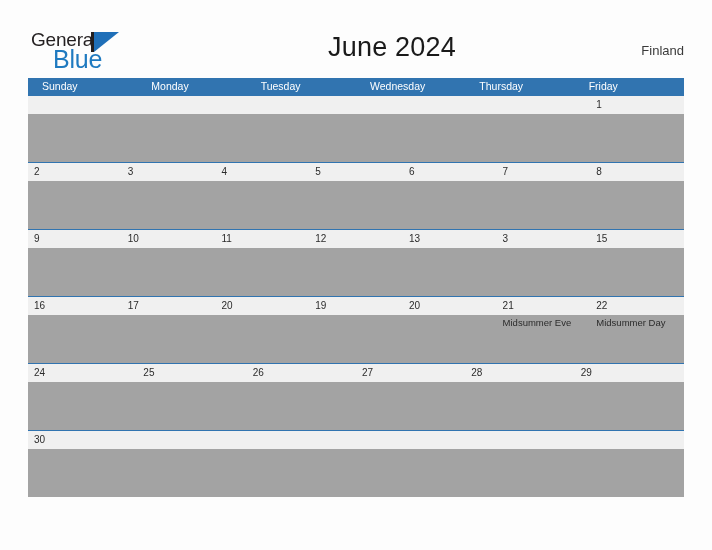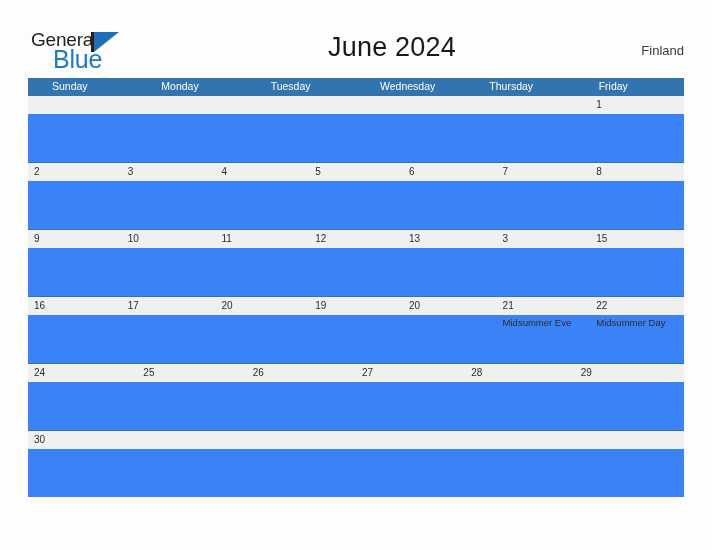--- a/index.html
+++ b/index.html
@@ -112,21 +112,21 @@
     display: flex;
     width: 656px;
     height: 17px;
     background: #3174b0;
   }
   .dow {
     flex: 1 1 0;
     color: #ffffff;
     font-size: 10.5px;
     line-height: 17px;
-    padding-left: 24px;
+    padding-left: 14px;
     box-sizing: border-box;
     white-space: nowrap;
   }
 
   .week {
     width: 656px;
     border-top: 1.5px solid #3174b0;
   }
   .week:first-of-type {
     border-top: none;
@@ -134,21 +134,21 @@
   .week-numbers {
     display: flex;
     width: 656px;
     height: 18px;
     background: #f0f0f0;
   }
   .week-body {
     display: flex;
     width: 656px;
     height: 48px;
-    background: #3b82f6;
+    background: #a3a3a3;
   }
   .num-cell {
     flex: 1 1 0;
     font-size: 10px;
     color: #2b2b2b;
     line-height: 18px;
     padding-left: 6px;
     box-sizing: border-box;
   }
   .body-cell {

